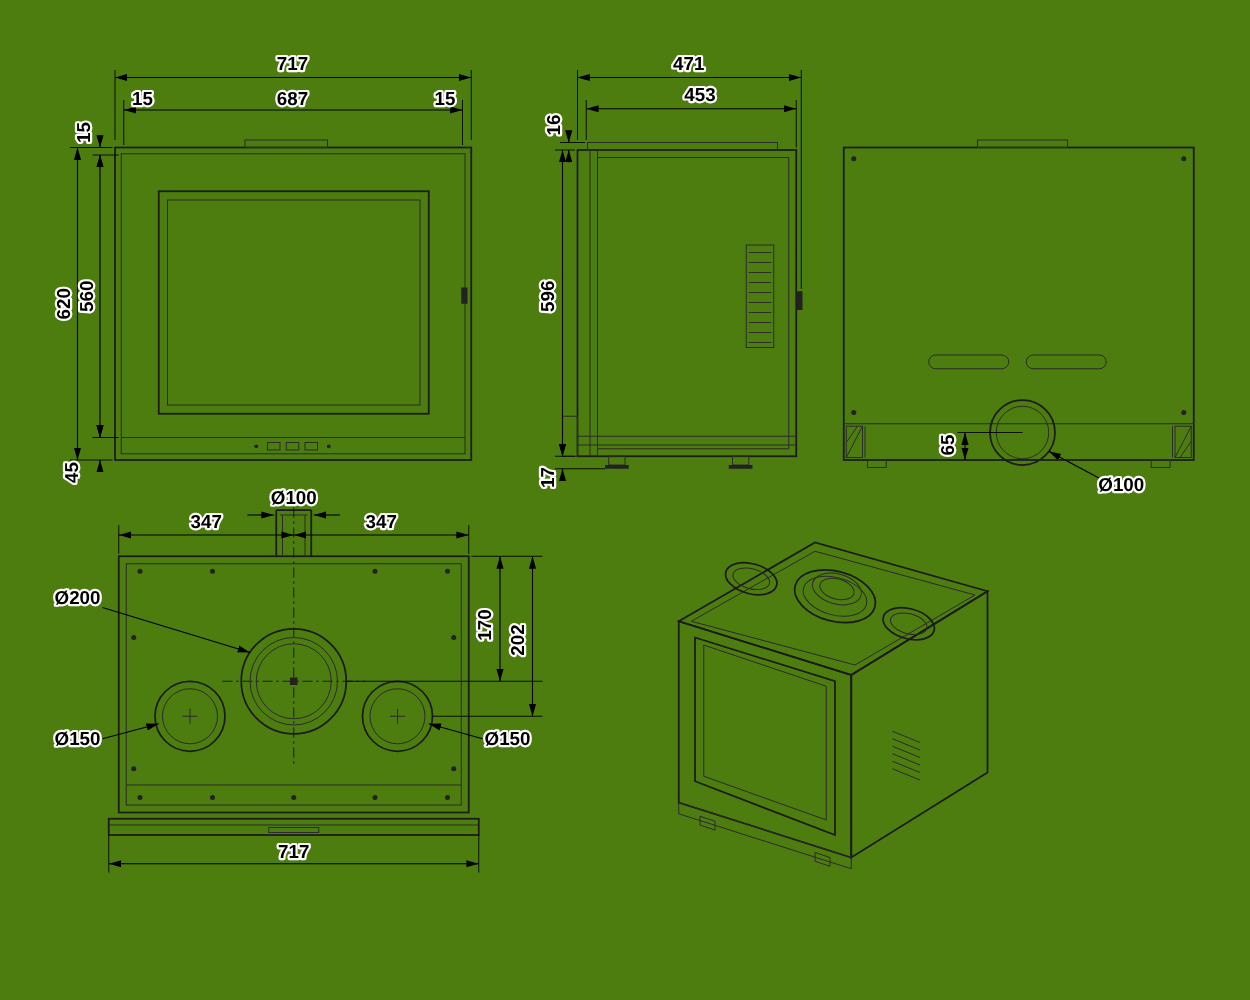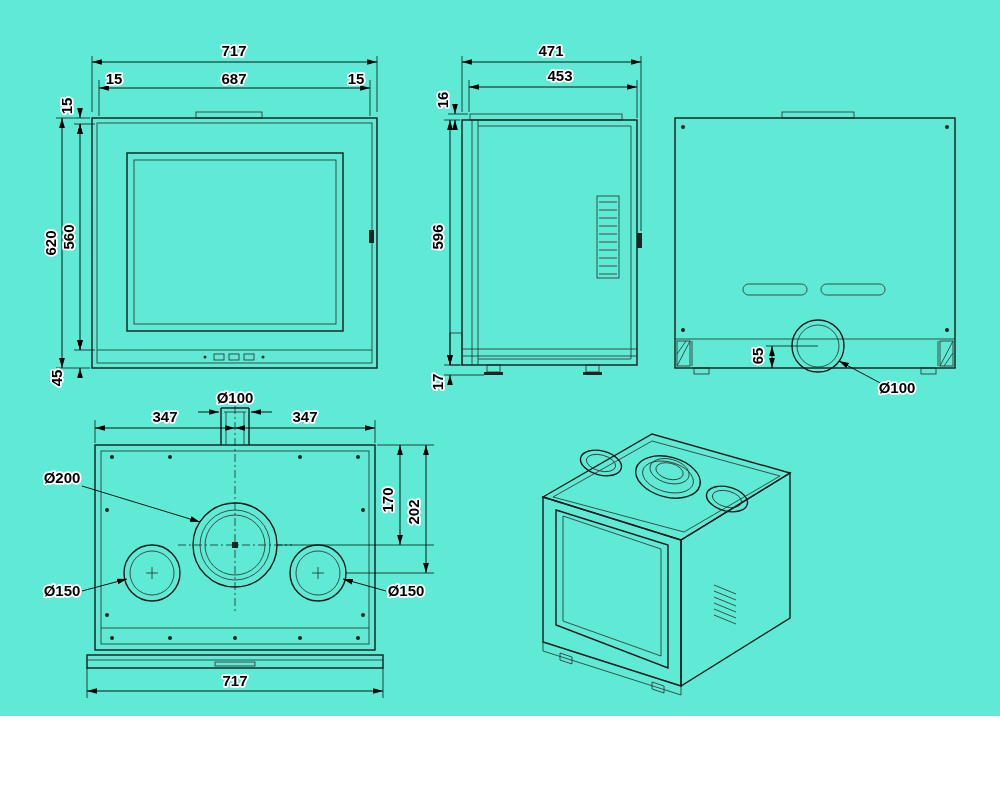--- a/index.html
+++ b/index.html
@@ -1,16 +1,16 @@
 <!DOCTYPE html>
 <html><head>
 <meta charset="utf-8">
 <style>
   html,body{margin:0;padding:0;background:#fff;}
-  .sheet{width:1000px;height:716px;background:#5eead4;position:relative;overflow:hidden;
+  .sheet{width:1000px;height:800px;background:#4d7c0f;position:relative;overflow:hidden;
          font-family:"Liberation Sans",sans-serif;}
   svg{display:block;}
   .obj {fill:none;stroke:#1b1b1b;stroke-width:1.4;stroke-linejoin:miter;}
   .thin{fill:none;stroke:#2b2b2b;stroke-width:0.8;}
   .dim {fill:none;stroke:#000;stroke-width:0.9;}
   .ext {fill:none;stroke:#000;stroke-width:0.7;}
   .dash{fill:none;stroke:#111;stroke-width:0.7;stroke-dasharray:8 3 2 3;}
   .dimtxt{font-family:"Liberation Sans",sans-serif;font-weight:bold;font-size:15px;fill:#000;
           text-anchor:middle;paint-order:stroke;stroke:#fff;stroke-width:3.5px;stroke-linejoin:round;}
   .fillb{fill:#222;stroke:none;}

